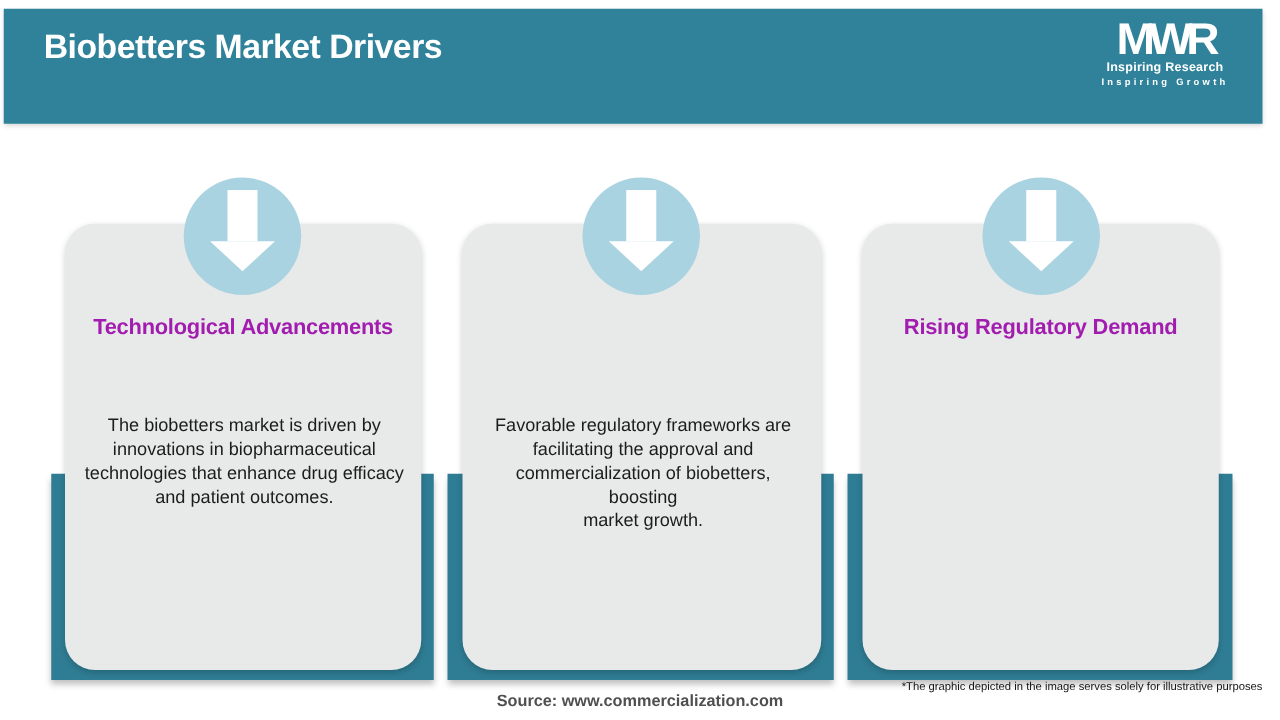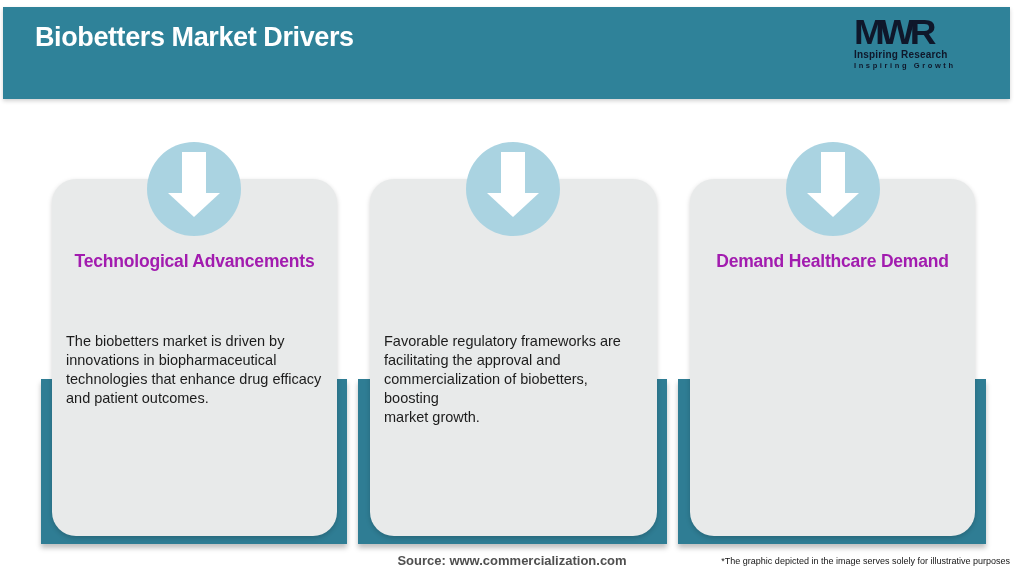--- a/index.html
+++ b/index.html
@@ -11,22 +11,22 @@
   .topbar{
     position:absolute;left:3px;top:7px;width:1007px;height:92px;
     background:var(--teal-header,#2F8299);
     box-shadow:0 2px 4px rgba(0,0,0,.18);
   }
   .page-title{
     position:absolute;left:32px;top:15px;margin:0;
     color:#ffffff;font-size:27px;font-weight:bold;letter-spacing:-0.4px;
   }
   .logo{
-    position:absolute;right:36px;top:8px;width:120px;text-align:left;
-    color:#0f172a;line-height:1;
+    position:absolute;right:18px;top:8px;width:120px;text-align:center;
+    color:#ffffff;line-height:1;
   }
   .logo-acronym{
     font-size:37px;font-weight:800;letter-spacing:-5px;line-height:34px;
     transform:scaleY(.96);
   }
   .logo-name{font-size:10px;font-weight:800;letter-spacing:.2px;margin-top:1px;}
   .logo-tagline{font-size:7.5px;font-weight:700;letter-spacing:2.6px;margin-top:2px;}
   
   .back{
     position:absolute;top:379px;height:165px;
@@ -43,21 +43,21 @@
   }
   .col1 .card{left:52px;width:285px;}
   .col2 .card{left:370px;width:287px;}
   .col3 .card{left:690px;width:285px;}
   .card-title{
     position:absolute;top:72px;left:6px;right:6px;margin:0;text-align:center;
     font-size:17.5px;font-weight:bold;letter-spacing:-0.2px;color:#a21caf;
   }
   .card-body{
     position:absolute;top:153px;left:14px;right:12px;margin:0;
-    font-size:14.5px;line-height:19px;color:#1c1c1c;white-space:pre-line;
+    font-size:14.5px;line-height:19px;color:#1c1c1c;white-space:pre-line;text-align:center;
   }
   
   .circle{
     position:absolute;top:142px;width:94px;height:94px;border-radius:50%;
     background:var(--badge-blue,#AAD3E1);
   }
   .col1 .circle{left:147px;}
   .col2 .circle{left:466px;}
   .col3 .circle{left:786px;}
   .arrow-stem{position:absolute;left:35px;top:10px;width:24px;height:41px;background:#ffffff;}
@@ -65,21 +65,21 @@
     position:absolute;left:21px;top:51px;width:0;height:0;
     border-left:26px solid transparent;border-right:26px solid transparent;
     border-top:24px solid #ffffff;
   }
   
   .source{
     position:absolute;left:352px;width:320px;top:553px;margin:0;text-align:center;
     font-size:13px;font-weight:bold;color:#4f4f4f;
   }
   .disclaimer{
-    position:absolute;right:14px;top:556px;margin:0;
+    position:absolute;right:14px;top:544px;margin:0;
     font-size:9px;color:#151515;
   }
 </style>
 </head>
 <body>
 
 <div class="canvas">
 
   <div class="topbar">
     <h1 class="page-title">Biobetters Market Drivers</h1>
@@ -115,21 +115,21 @@
     </div>
     <div class="circle">
       <span class="arrow-stem"></span>
       <span class="arrow-head"></span>
     </div>
   </div>
 
   <div class="col col3">
     <div class="back"></div>
     <div class="card">
-      <h2 class="card-title">Demand Healthcare Demand</h2>
+      <h2 class="card-title">Rising Regulatory Demand</h2>
     </div>
     <div class="circle">
       <span class="arrow-stem"></span>
       <span class="arrow-head"></span>
     </div>
   </div>
 
   <p class="source">Source: www.commercialization.com</p>
   <p class="disclaimer">*The graphic depicted in the image serves solely for illustrative purposes</p>
 

